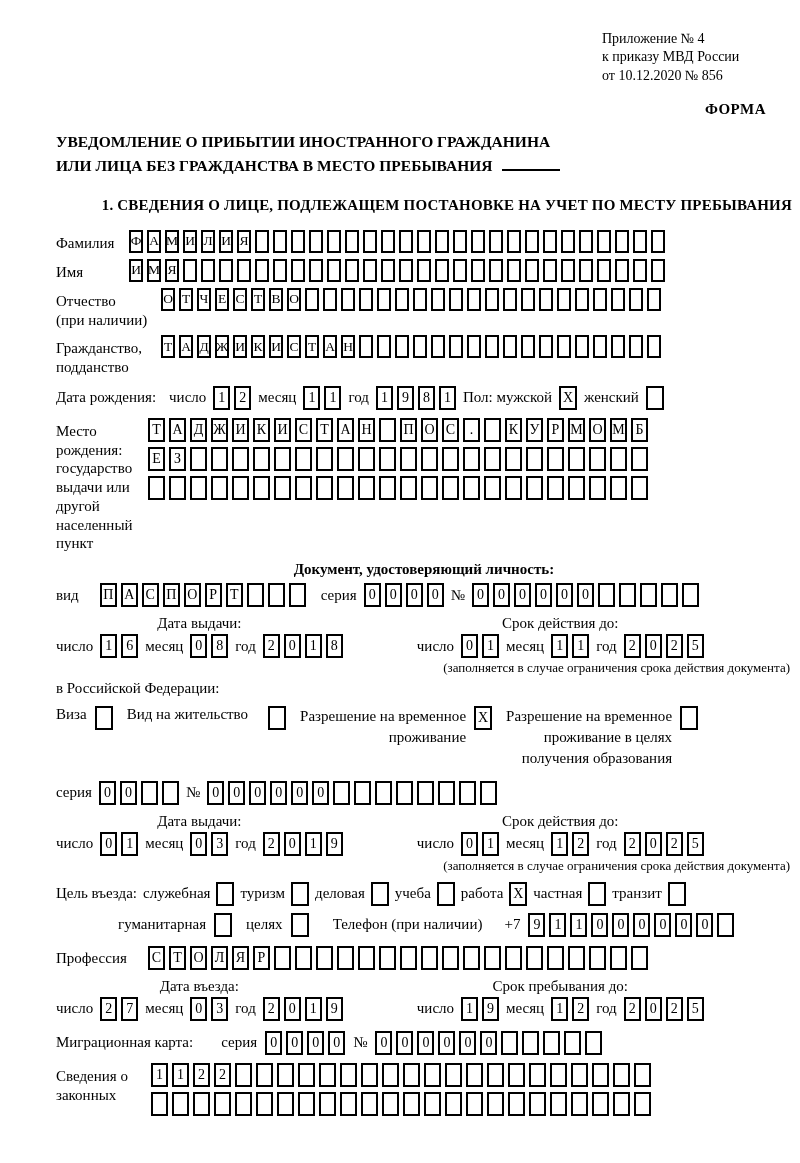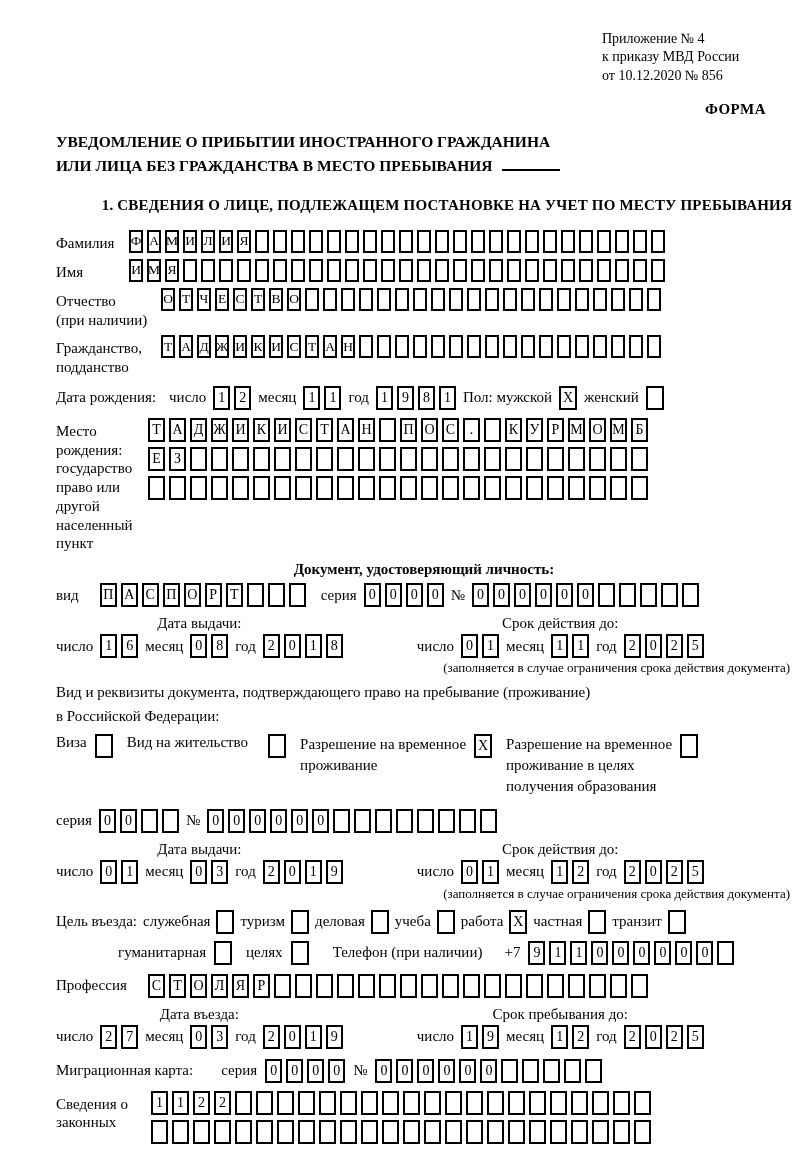--- a/index.html
+++ b/index.html
@@ -58,21 +58,21 @@
   .dg-left { margin-left: 0; }
   .dg-right { margin-left: 74px; }
   .dg-title { text-align: center; font-size: 15px; margin-bottom: 2px; }
   .dg-row { display: flex; align-items: center; gap: 7px; font-size: 15px; }
   .note { font-size: 13px; text-align: right; margin-top: 2px; padding-right: 2px; }
 
   .plain { font-size: 15px; line-height: 1.45; margin-top: 6px; }
 
   .chkgrid { display: flex; align-items: flex-start; margin-top: 6px; gap: 14px; }
   .chk-item { display: flex; align-items: flex-start; gap: 8px; font-size: 15px; }
-  .chk-item .multilabel { text-align: left; line-height: 1.4; }
+  .chk-item .multilabel { text-align: right; line-height: 1.4; }
 </style>
 </head>
 <body>
 
 <div class="page">
 
   <div class="appendix">
     <div>Приложение № 4</div>
     <div>к приказу МВД России</div>
     <div>от 10.12.2020 № 856</div>
@@ -254,21 +254,21 @@
     <span class="lbl">Пол: мужской</span>
     <span class="chk">X</span>
     <span class="lbl">женский</span>
     <span class="chk"></span>
   </div>
 
   <div class="frow" style="margin-top:8px;">
     <div class="flabel w92">
       <div>Место рождения:</div>
       <div>государство</div>
-      <div>право или другой</div>
+      <div>выдачи или другой</div>
       <div>населенный пункт</div>
     </div>
     <div class="stack">
       <div class="boxes md">
           <span class="cbox">Т</span>
           <span class="cbox">А</span>
           <span class="cbox">Д</span>
           <span class="cbox">Ж</span>
           <span class="cbox">И</span>
           <span class="cbox">К</span>
@@ -426,21 +426,20 @@
             <span class="cbox">2</span>
             <span class="cbox">0</span>
             <span class="cbox">2</span>
             <span class="cbox">5</span>
           </span>
       </div>
     </div>
   </div>
   <div class="note">(заполняется в случае ограничения срока действия документа)</div>
 
-  <div class="plain">Вид и реквизиты документа, подтверждающего право на пребывание (проживание)</div>
   <div class="plain" style="margin-top:2px;">в Российской Федерации:</div>
 
   <div class="chkgrid">
     <div class="chk-item">
       <span>Виза</span>
       <span class="chk"></span>
     </div>
     <div class="chk-item">
       <span>Вид на жительство</span>
       <span class="chk" style="margin-left:12px;"></span>

